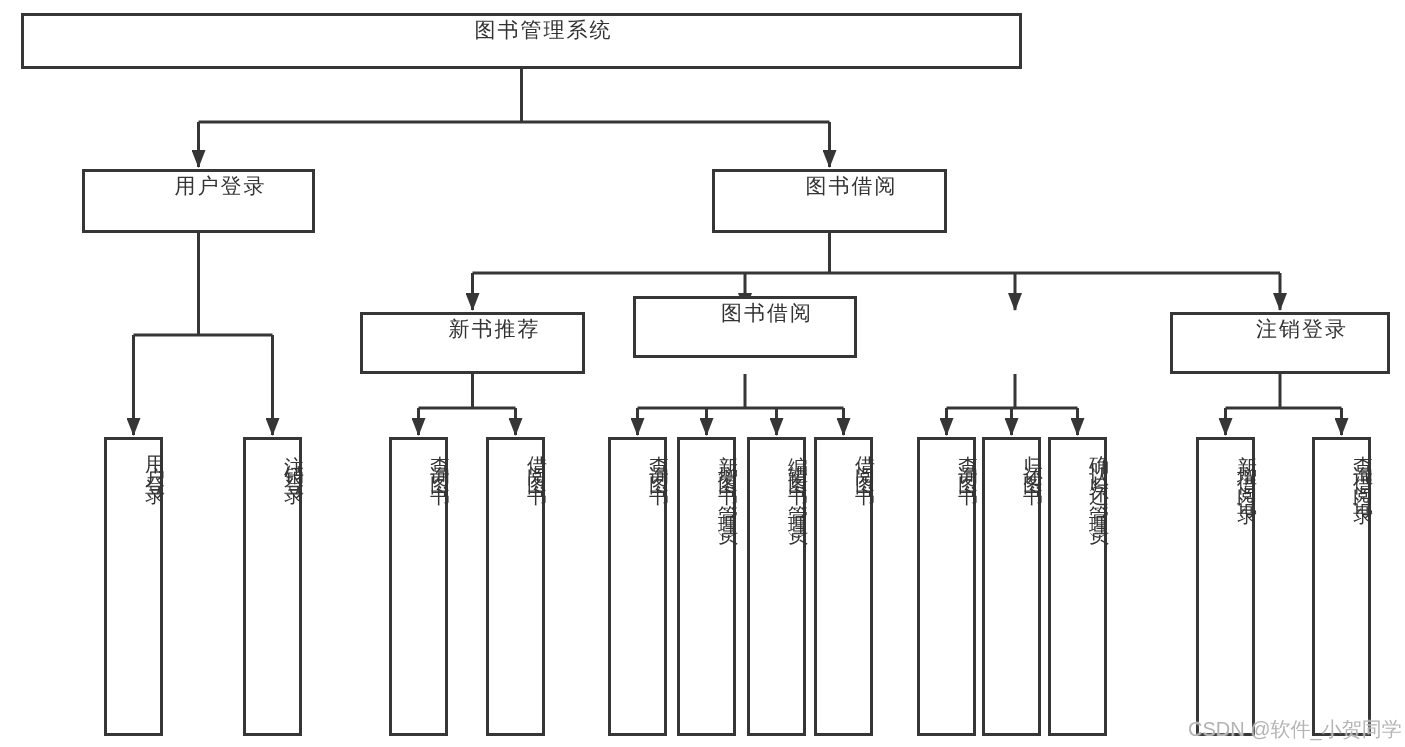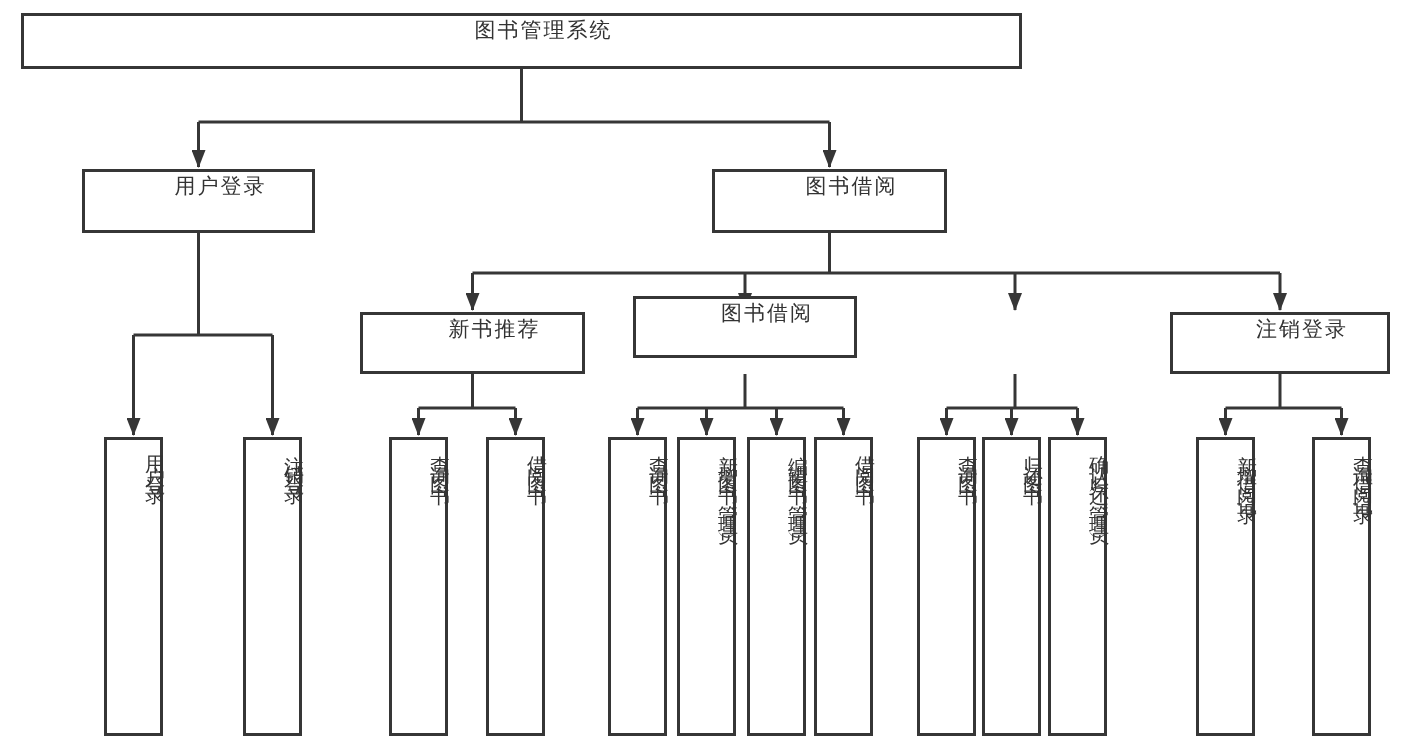--- a/index.html
+++ b/index.html
@@ -183,14 +183,15 @@
     <span class="vlbl">确认归还（管理员）</span>
   </div>
 
   <div class="node node-v" style="left:1196px;top:437px">
     <span class="vlbl">新增借阅记录</span>
   </div>
   <div class="node node-v" style="left:1312px;top:437px">
     <span class="vlbl">查询借阅记录</span>
   </div>
 
+  <div class="watermark">CSDN @软件_小贺同学</div>
 
 </div>
 
 </body></html>

